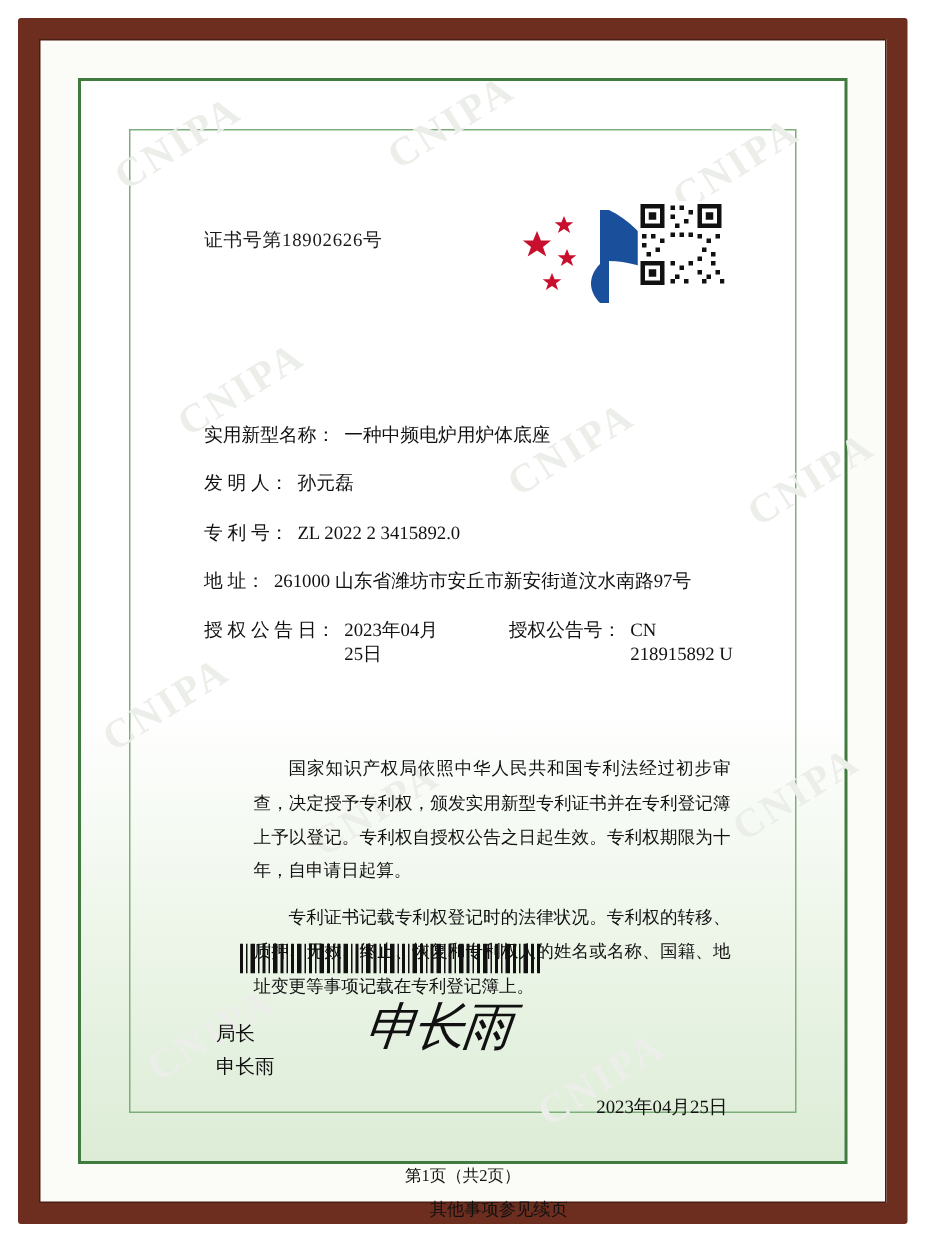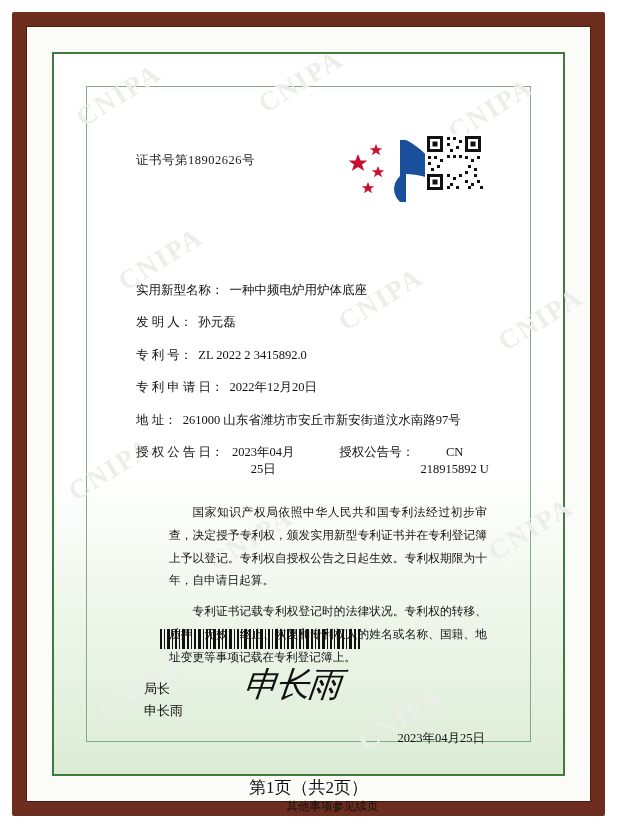--- a/index.html
+++ b/index.html
@@ -56,21 +56,21 @@
   .title{
     position:absolute;left:0;right:0;top:120px;text-align:center;
     font-size:30px;font-weight:bold;letter-spacing:3px;color:#111;
     font-family:"Liberation Serif","DejaVu Serif",serif;
   }
 
   .fields{position:absolute;left:32px;right:24px;top:180px;font-size:12.5px;color:#111;}
   .field{display:flex;margin-bottom:15.5px;align-items:flex-start;line-height:1.35;}
   .flabel{white-space:nowrap;}
   .fval{margin-left:6px;}
-  .f-inline{display:flex;text-align:center;}
+  .f-inline{display:flex;}
   .f-inline .seg2{margin-left:42px;}
 
   .para{
     position:absolute;left:32px;right:26px;top:400px;font-size:11.7px;color:#111;
     line-height:1.95;text-align:justify;margin-left:33px;
   }
   .para p{margin:0 0 8px 0;text-indent:2em;}
 
   .barcode{
     position:absolute;left:56px;top:527px;width:200px;height:20px;
@@ -81,21 +81,21 @@
   }
   .signature{
     position:absolute;left:140px;top:560px;font-size:34px;color:#111;
     font-family:"DejaVu Serif",serif;font-style:italic;letter-spacing:-2px;
     transform:skewX(-6deg);
   }
   .date-right{
     position:absolute;right:28px;top:628px;font-size:12.5px;color:#111;
   }
   .pageno{
-    position:absolute;left:0;right:0;top:674px;text-align:center;font-size:17px;color:#111;
+    position:absolute;left:0;right:0;top:674px;text-align:center;font-size:11px;color:#111;
   }
   .footnote{
     position:absolute;left:0;right:0;bottom:-22px;text-align:center;font-size:11.5px;color:#111;padding-left:48px;
   }
 </style>
 </head>
 <body>
 
 <div class="page">
   <div class="frame-outer">
@@ -188,24 +188,20 @@
             <span class="flabel">实用新型名称：</span>
             <span class="fval">一种中频电炉用炉体底座</span>
           </div>
           <div class="field">
             <span class="flabel">发  明  人：</span>
             <span class="fval">孙元磊</span>
           </div>
           <div class="field">
             <span class="flabel">专  利  号：</span>
             <span class="fval">ZL 2022 2 3415892.0</span>
-          </div>
-          <div class="field">
-            <span class="flabel">专 利 申 请 日：</span>
-            <span class="fval">2022年12月20日</span>
           </div>
           <div class="field">
             <span class="flabel">地        址：</span>
             <span class="fval">261000 山东省潍坊市安丘市新安街道汶水南路97号</span>
           </div>
           <div class="field f-inline">
             <span class="flabel">授 权 公 告 日：</span>
             <span class="fval">2023年04月25日</span>
             <span class="flabel seg2">授权公告号：</span>
             <span class="fval">CN 218915892 U</span>

